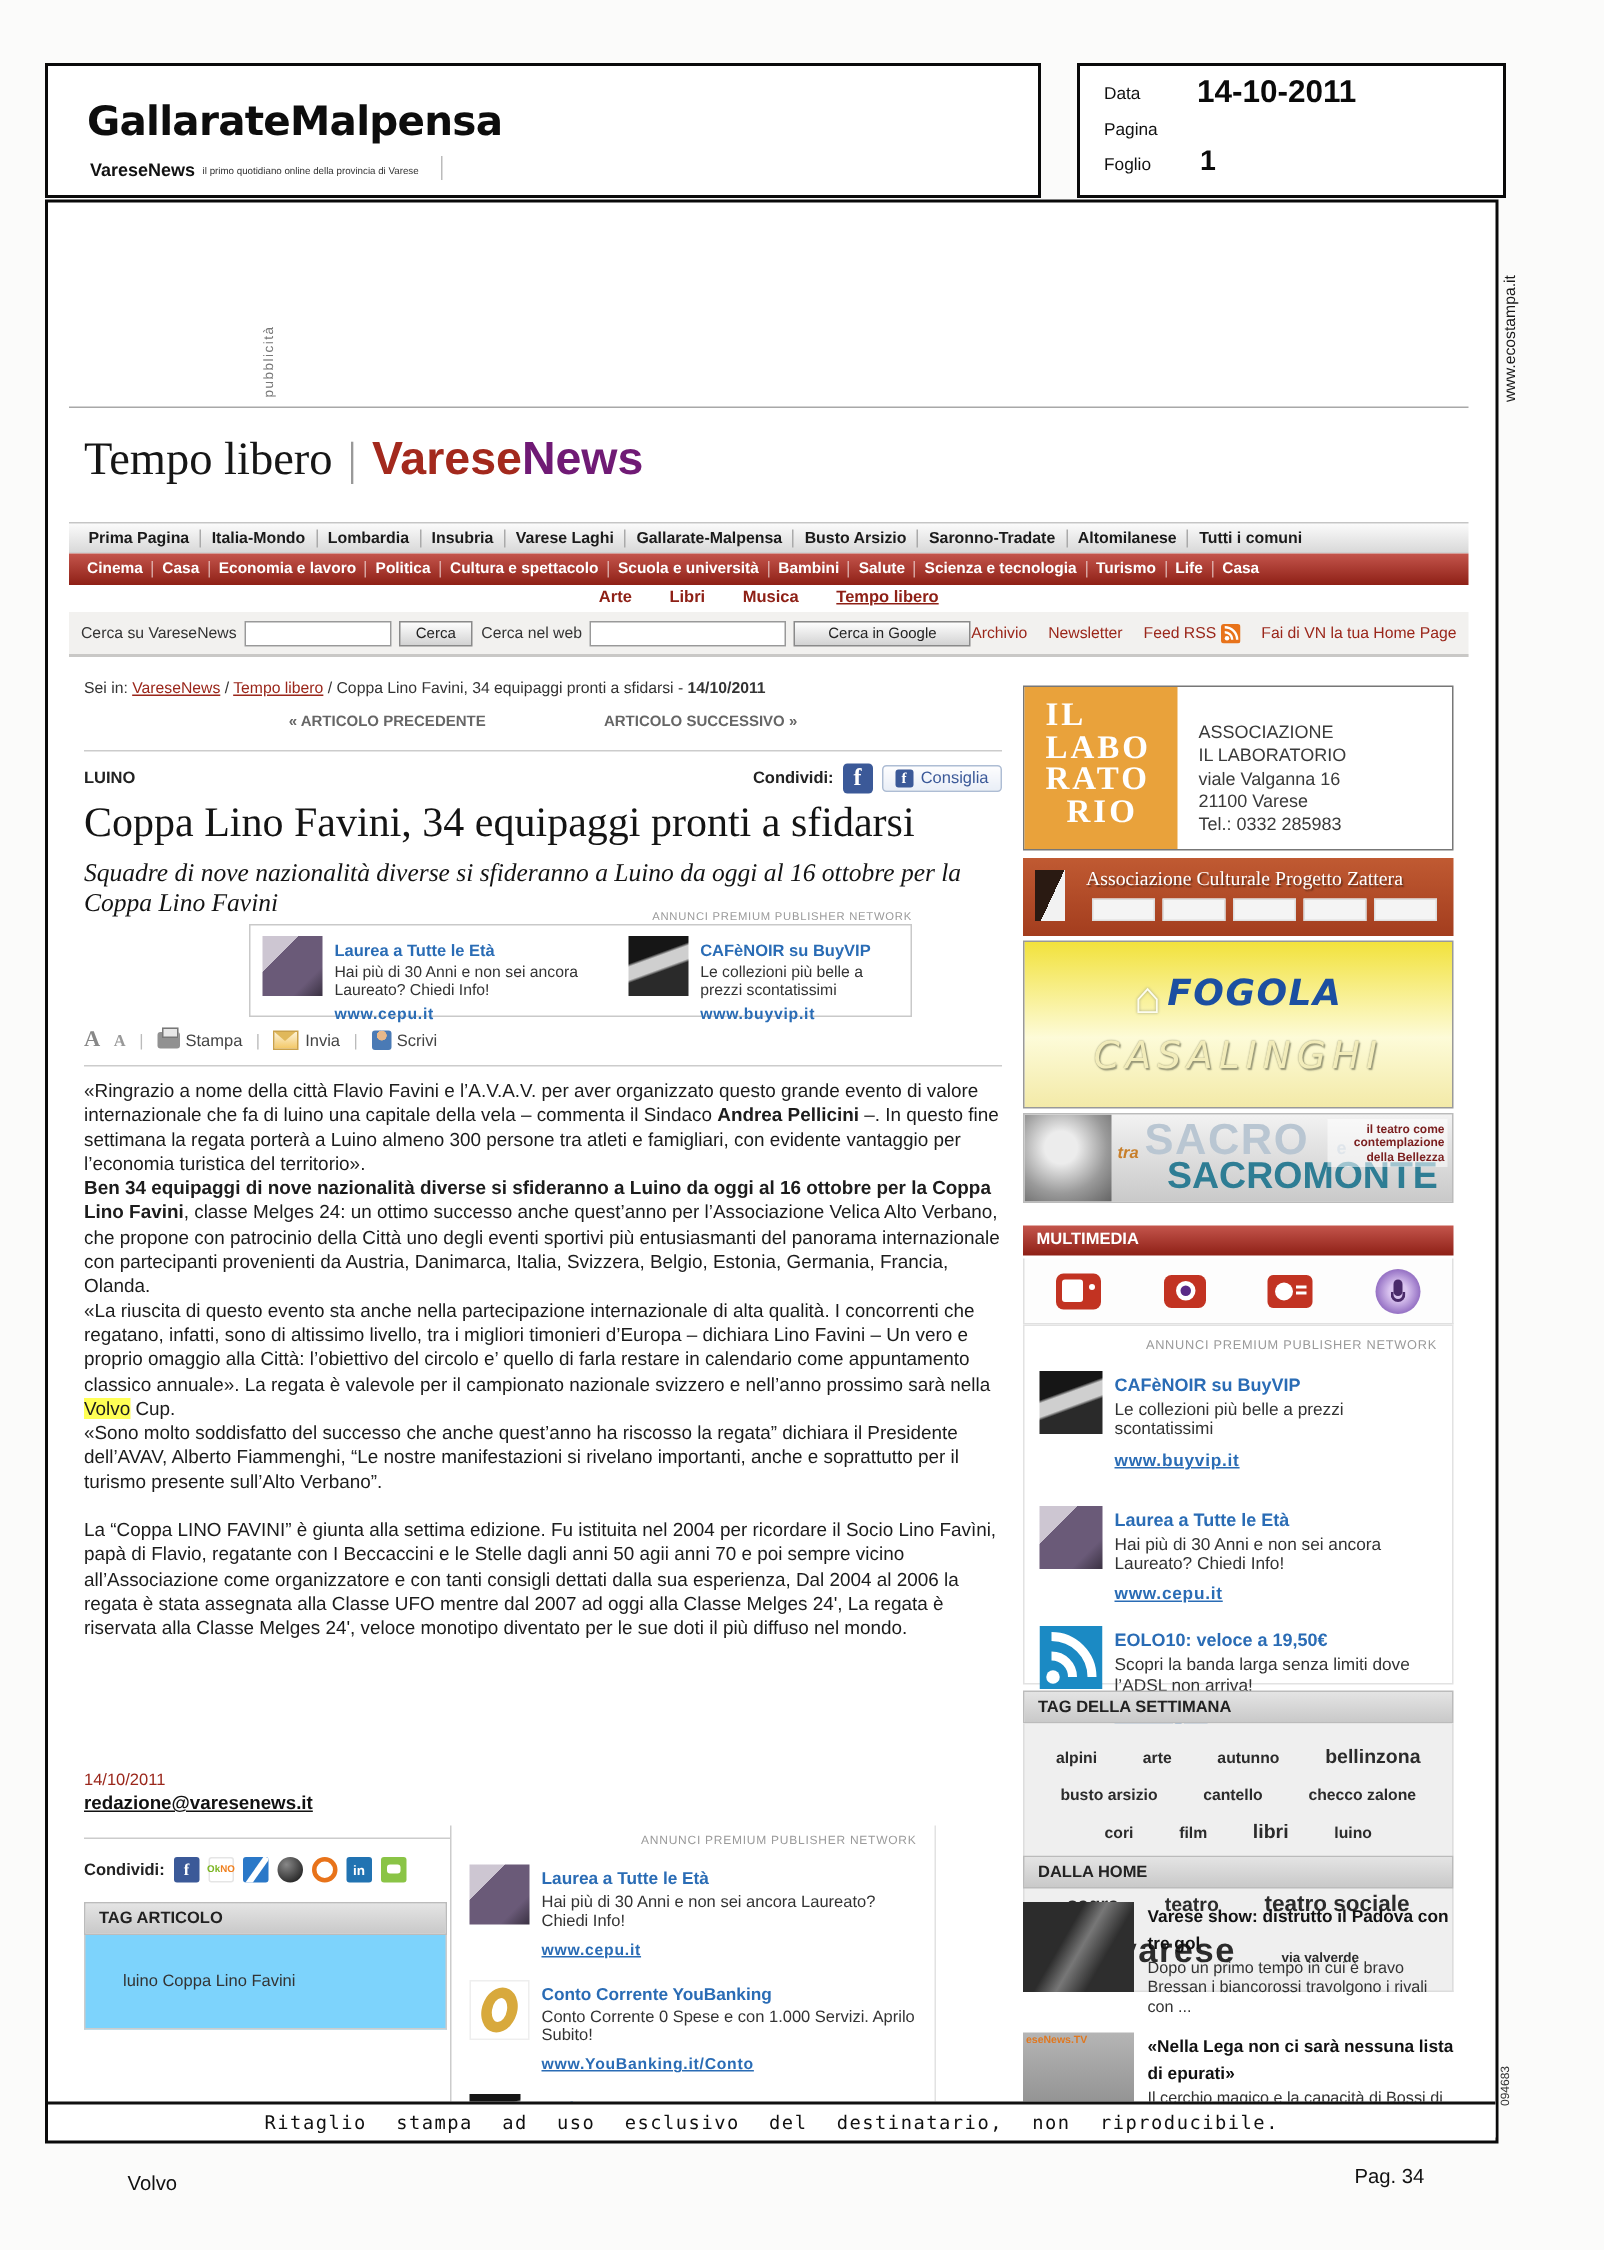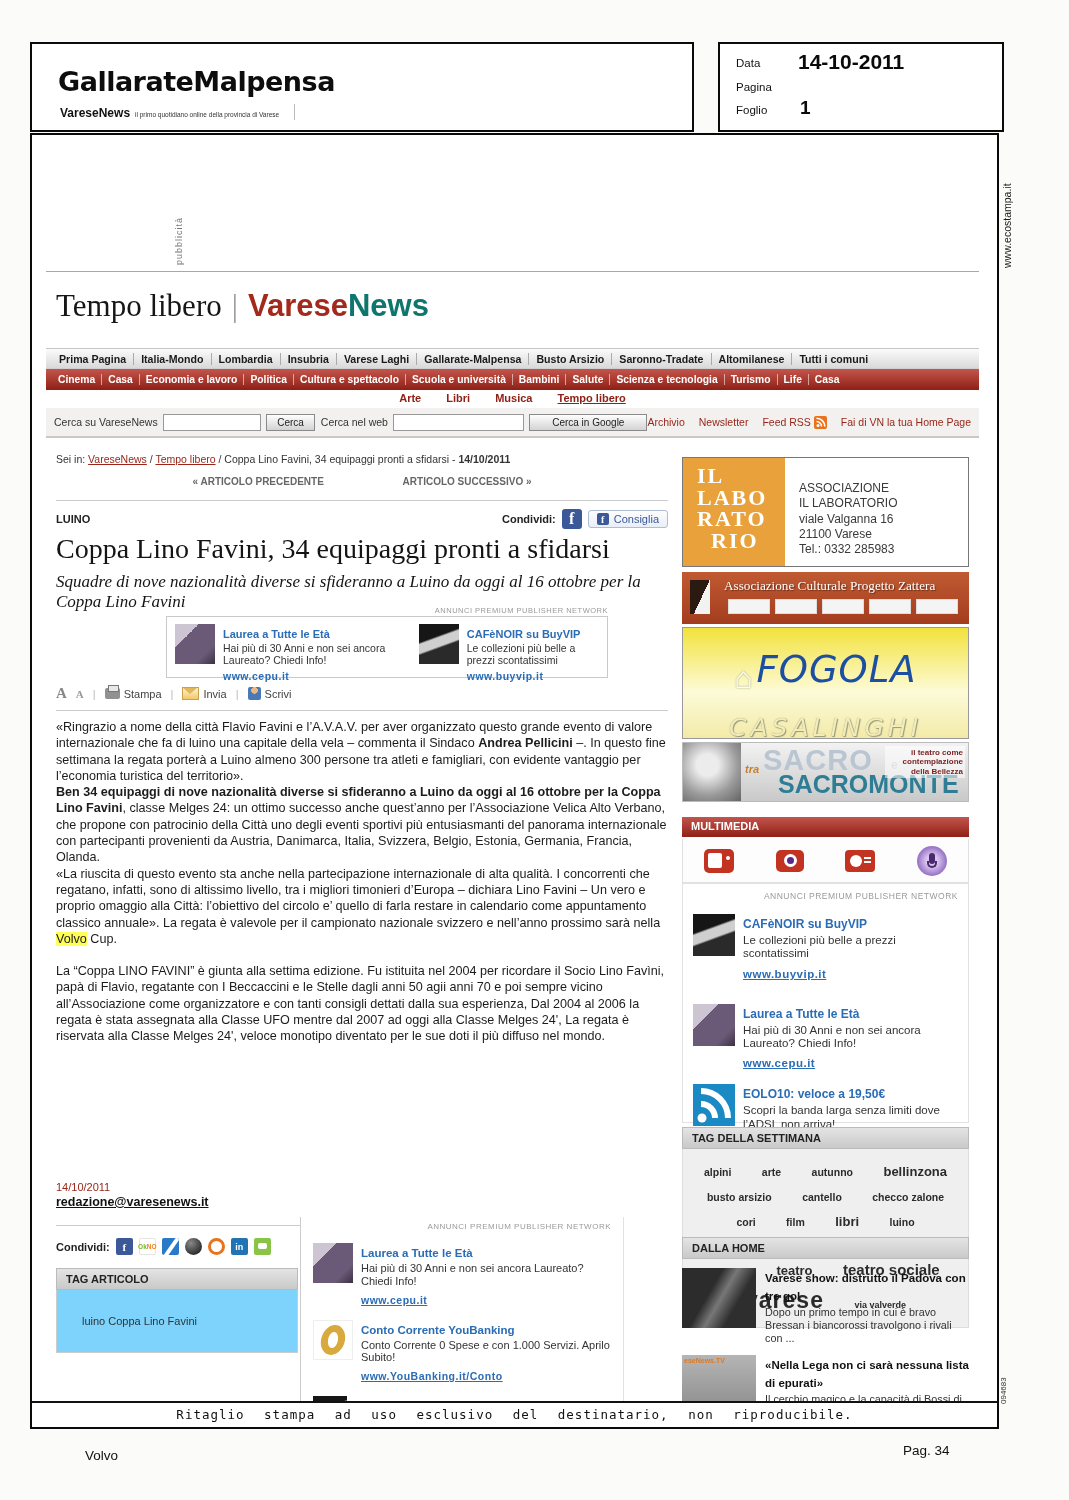--- a/index.html
+++ b/index.html
@@ -26,21 +26,21 @@
   #frame{left:30px;top:133px;width:965px;height:1292px;border:2px solid #0a0a0a;background:#fff}
   #frame > *{position:absolute}
 
   #ad-top{left:14px;top:36px;width:933px;height:100px;border-bottom:1px solid #a8a8a8}
   #pubblicita{position:absolute;left:128px;top:8px;height:86px;font-size:9px;color:#777;letter-spacing:1px}
 
   #masthead{left:24px;top:153px;font-size:31px;white-space:nowrap}
   .mh-section{font-family:"Liberation Serif",serif;color:#161616}
   .mh-div{color:#999;font-family:"Liberation Serif",serif;margin:0 10px}
   .mh-a{color:#a3291d;font-weight:bold}
-  .mh-b{color:#0f766e;font-weight:bold}
+  .mh-b{color:#701a75;font-weight:bold}
 
   .navrow{left:14px;width:933px;height:21px;display:flex;align-items:center;box-sizing:border-box;padding:0 6px;white-space:nowrap}
   #nav1{top:213px;background:linear-gradient(#fbfbfb,#d9d9d9);border-top:1px solid #c5c5c5;border-bottom:1px solid #cfcfcf;font-size:10.6px;font-weight:bold;color:#1a1a1a}
   #nav1 .ni{padding:0 7px;border-right:1px solid #aaa}
   #nav1 .ni:last-child{border-right:none}
   #nav2{top:234px;background:linear-gradient(#c4554c,#8e2016);font-size:10.3px;font-weight:bold;color:#fff}
   #nav2 .ni{padding:0 6px;border-right:1px solid rgba(255,255,255,.55)}
   #nav2 .ni:last-child{border-right:none}
   #nav3{left:14px;top:257px;width:933px;text-align:center;font-size:11px;font-weight:bold}
   #nav3 .n3{color:#8e2016;margin:0 11px}
@@ -134,22 +134,22 @@
   .lab-right{padding:23px 0 0 14px;font-size:12px;color:#3a3a3a;line-height:1.28}
 
   #zattera{left:650px;top:437px;width:287px;height:52px;background:linear-gradient(#c05a32,#a33d1e);color:#fff;padding:6px 8px 0 8px;box-sizing:border-box;position:relative;overflow:hidden}
   .z-flag{position:absolute;left:8px;top:8px;width:20px;height:34px;background:linear-gradient(115deg,#2a1a12 0 55%,#f2f2f2 55%)}
   .z-title{font-family:"Liberation Serif",serif;font-size:13.2px;text-shadow:1px 1px 1px rgba(0,0,0,.45);margin-left:34px;white-space:nowrap}
   .z-logos{display:flex;gap:5px;margin:5px 0 0 38px}
   .z-logo{width:40px;height:13px;background:#f4f4f4;border:1px solid #ddd}
 
   #fogola{left:650px;top:492px;width:287px;height:112px;border:1px solid #999;background:linear-gradient(#f2e23c,#fdfbd8 58%,#f3eaa8);text-align:center;padding-top:20px;box-sizing:border-box}
   .f-house{font-size:30px;color:#fdfdf0;text-shadow:0 0 2px #9a9a7a;vertical-align:middle;margin-right:4px}
-  .f1{color:#1c4fa1;font-size:37px;font-weight:normal;font-style:italic;letter-spacing:1px;font-family:"DejaVu Sans",sans-serif}
-  .f2{display:block;margin-top:18px;color:#f2ecba;font-size:25px;font-style:italic;letter-spacing:4px;text-shadow:0 0 1px #8a8a6a,1px 1px 1px #9a9a7a;font-family:"DejaVu Sans",sans-serif}
+  .f1{color:#1c4fa1;font-size:24px;font-weight:bold;font-style:italic;letter-spacing:1px;font-family:"DejaVu Sans",sans-serif}
+  .f2{display:block;margin-top:6px;color:#f2ecba;font-size:25px;font-style:italic;letter-spacing:4px;text-shadow:0 0 1px #8a8a6a,1px 1px 1px #9a9a7a;font-family:"DejaVu Sans",sans-serif}
 
   #sacro{left:650px;top:607px;width:287px;height:60px;background:linear-gradient(#f2f2f2,#c9c9c9);border:1px solid #bbb;box-sizing:border-box;overflow:hidden}
   #sacro > span{position:absolute}
   .s-photo{left:0;top:0;width:58px;height:58px;background:radial-gradient(circle at 42% 38%,#ececec 0 22%,#9a9a9a 62%,#646464)}
   .s-tra{left:62px;top:20px;color:#c87f2a;font-weight:bold;font-style:italic;font-size:11px}
   .s-big1{left:80px;top:1px;font-size:29px;font-weight:bold;color:#b9c6d2;letter-spacing:1px}
   .s-mid{left:208px;top:15px;color:#b9c6d2;font-size:12px;font-weight:bold}
   .s-big2{left:95px;top:27px;font-size:25px;font-weight:bold;color:#2e7d94}
   .s-side{right:3px;top:3px;width:76px;font-size:8px;font-weight:bold;color:#7a1f1f;text-align:right;line-height:1.18;background:rgba(255,255,255,.55);padding:2px}
 
@@ -356,20 +356,21 @@
         <span class="ic-person"></span>
         <span>Scrivi</span>
       </span>
   </div>
   <div id="rule1"></div>
 
   <div id="body-text">
     <p><span>«Ringrazio a nome della città Flavio Favini e l’A.V.A.V. per aver organizzato questo grande evento di valore internazionale che fa di luino una capitale della vela – commenta il Sindaco </span><b>Andrea Pellicini</b><span> –. In questo fine settimana la regata porterà a Luino almeno 300 persone tra atleti e famigliari, con evidente vantaggio per l’economia turistica del territorio».</span></p>
     <p><b>Ben 34 equipaggi di nove nazionalità diverse si sfideranno a Luino da oggi al 16 ottobre per la Coppa Lino Favini</b><span>, classe Melges 24: un ottimo successo anche quest’anno per l’Associazione Velica Alto Verbano, che propone con patrocinio della Città uno degli eventi sportivi più entusiasmanti del panorama internazionale con partecipanti provenienti da Austria, Danimarca, Italia, Svizzera, Belgio, Estonia, Germania, Francia, Olanda.</span></p>
     <p><span>«La riuscita di questo evento sta anche nella partecipazione internazionale di alta qualità. I concorrenti che regatano, infatti, sono di altissimo livello, tra i migliori timonieri d’Europa – dichiara Lino Favini – Un vero e proprio omaggio alla Città: l’obiettivo del circolo e’ quello di farla restare in calendario come appuntamento classico annuale». La regata è valevole per il campionato nazionale svizzero e nell’anno prossimo sarà nella </span><span class="hl">Volvo</span><span> Cup.</span></p>
+    <p>«Sono molto soddisfatto del successo che anche quest’anno ha riscosso la regata” dichiara il Presidente dell’AVAV, Alberto Fiammenghi, “Le nostre manifestazioni si rivelano importanti, anche e soprattutto per il turismo presente sull’Alto Verbano”.</p>
     <div class="pgap"></div>
     <p>La “Coppa LINO FAVINI” è giunta alla settima edizione. Fu istituita nel 2004 per ricordare il Socio Lino Favìni, papà di Flavio, regatante con I Beccaccini e le Stelle dagli anni 50 agii anni 70 e poi sempre vicino all’Associazione come organizzatore e con tanti consigli dettati dalla sua esperienza, Dal 2004 al 2006 la regata è stata assegnata alla Classe UFO mentre dal 2007 ad oggi alla Classe Melges 24', La regata è riservata alla Classe Melges 24', veloce monotipo diventato per le sue doti il più diffuso nel mondo.</p>
   </div>
 
   <div id="art-date">14/10/2011</div>
   <div id="art-email">redazione@varesenews.it</div>
   <div id="rule2"></div>
 
   <div id="share-bottom">
     <span>Condividi:</span>

